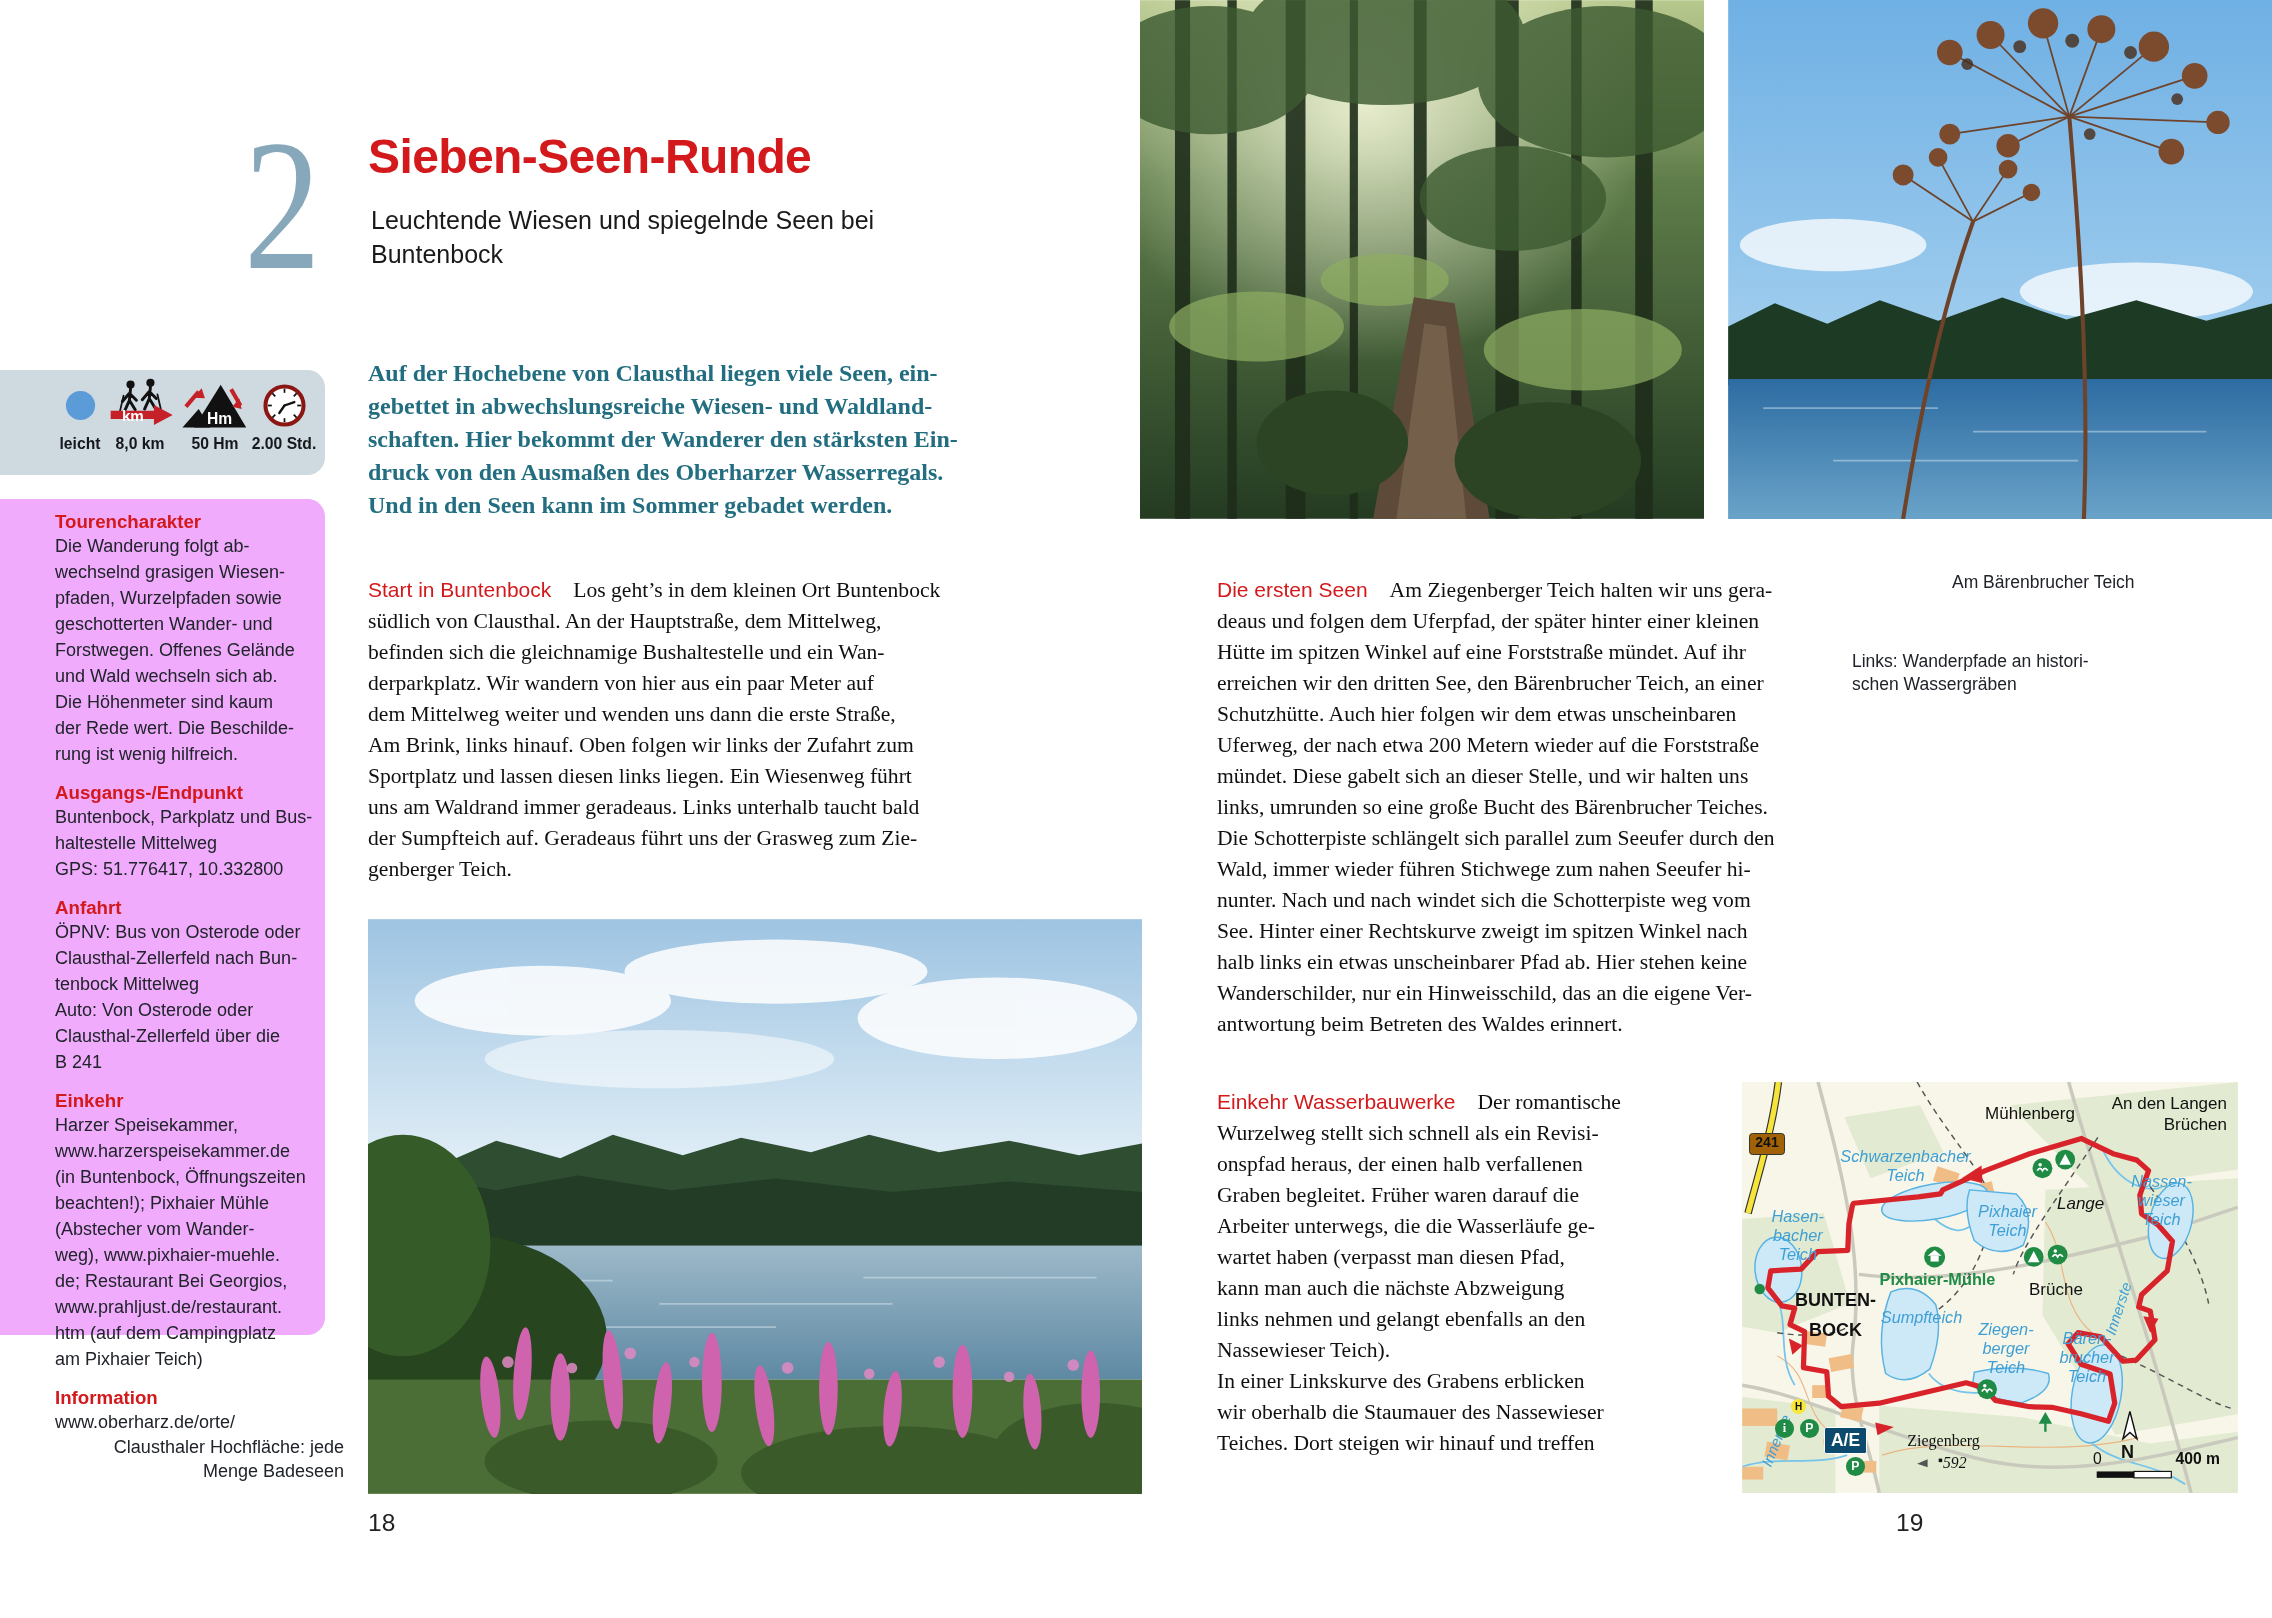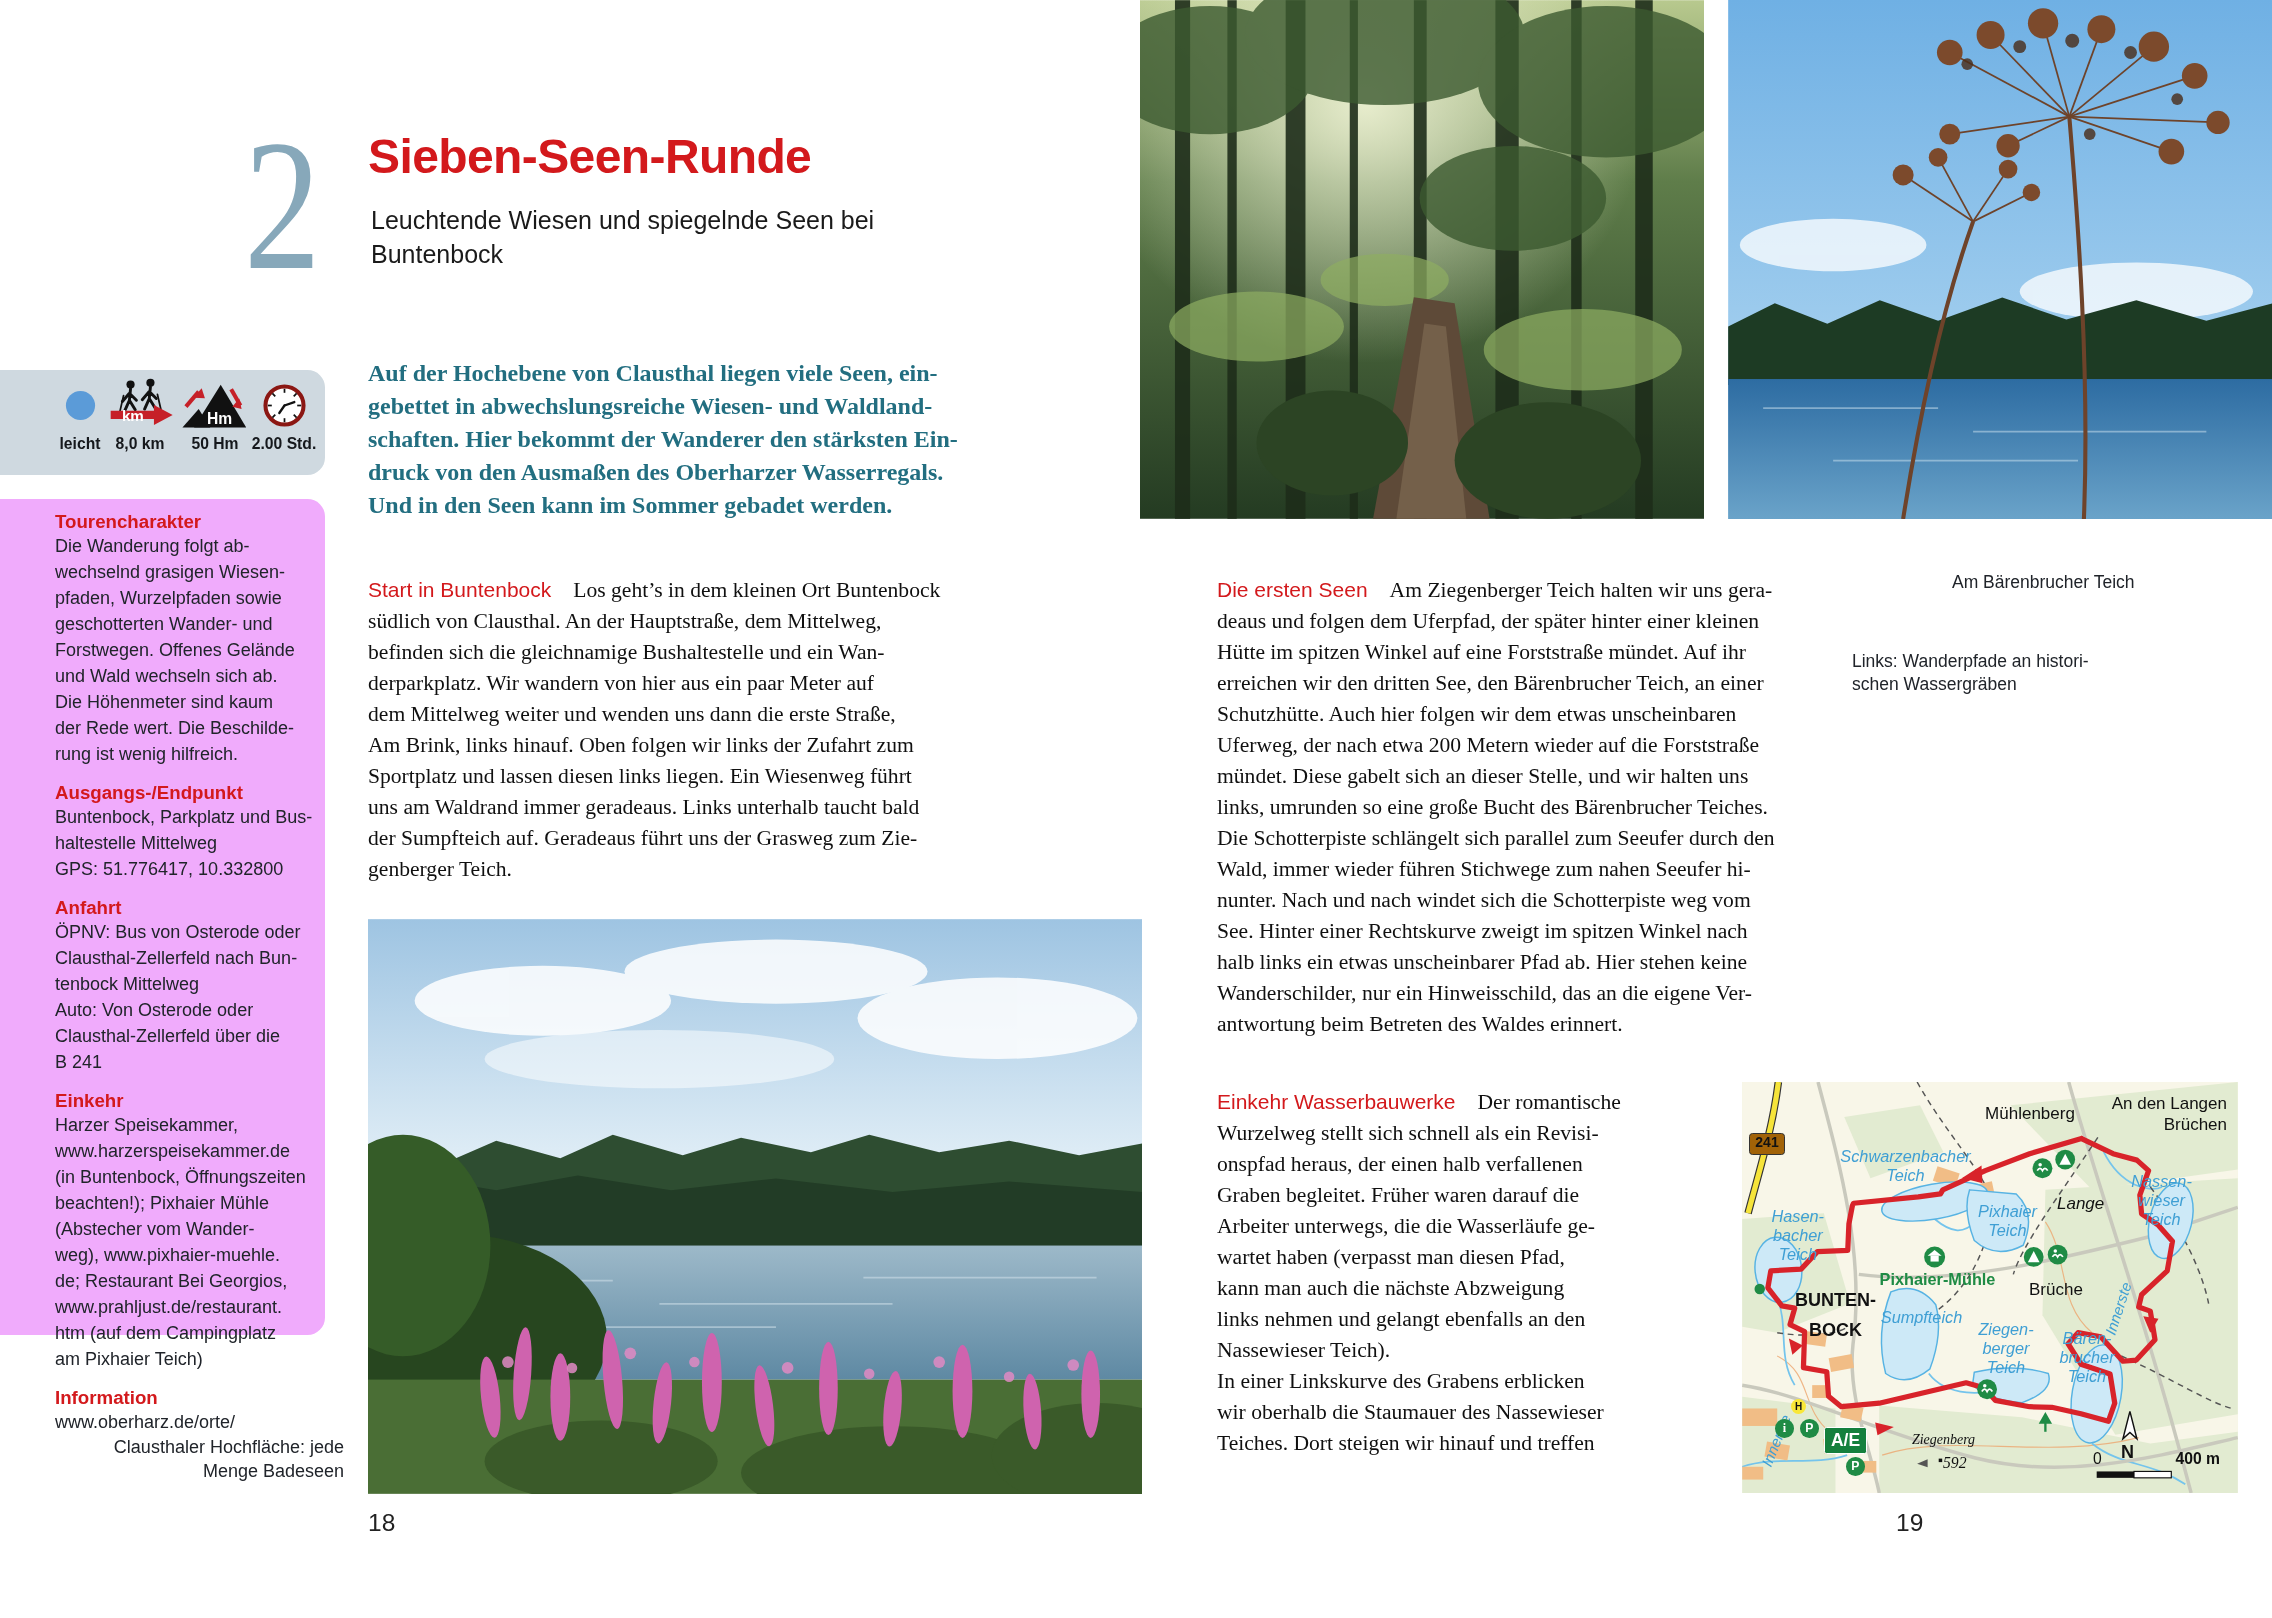--- a/index.html
+++ b/index.html
@@ -43,21 +43,21 @@
   .photo svg{display:block;}
 
   
   .map{left:1742px;top:1082px;width:496px;height:411px;background:#f7f5e6;}
   .map svg{position:absolute;left:0;top:0;}
   .mlabel{position:absolute;white-space:pre-line;}
   .lake-lb{color:#3f9fd4;font-style:italic;font-size:16.3px;line-height:19px;text-align:center;}
   .blk-lb{color:#111;font-size:17px;}
   .badge241{left:7px;top:51px;width:34px;height:20px;background:#a16207;border:1.7px solid #333;
             border-radius:3.5px;color:#111;font-size:14px;font-weight:bold;text-align:center;line-height:17.5px;}
-  .ae-badge{left:82px;top:345px;width:41px;height:24.5px;background:#15803d;color:#fff;font-weight:bold;
+  .ae-badge{left:82px;top:345px;width:41px;height:24.5px;background:#0c4a6e;color:#fff;font-weight:bold;
             font-size:17.5px;text-align:center;line-height:24.5px;border-radius:2.3px;border:1.7px solid #fff;}
   .circ{position:absolute;border-radius:50%;text-align:center;color:#fff;font-weight:bold;}
   .circ.green{background:#1f8b45;}
   .circ.yellow{background:#f9e737;color:#111;}
 </style>
 </head>
 <body>
 
 <div id="page">
 
@@ -560,21 +560,21 @@
     <div class="mlabel lake-lb" style="left:133px;top:226px;width:93px;">Sumpfteich</div>
     <div class="mlabel lake-lb ml" style="left:229px;top:238px;width:70px;">Ziegen-
 berger
 Teich</div>
     <div class="mlabel lake-lb ml" style="left:310px;top:247px;width:70px;">Bären-
 brucher
 Teich</div>
     <div class="mlabel blk-lb" style="left:287px;top:198px;width:70px;">Brüche</div>
     <div class="mlabel lake-lb" style="left:349px;top:217px;font-size:15px;transform:rotate(-72deg);">Innerste</div>
     <div class="mlabel lake-lb" style="left:7px;top:349px;font-size:15px;transform:rotate(-68deg);">Innerste</div>
-    <div class="mlabel serif" style="left:149px;top:350px;width:105px;text-align:center;font-style:italic;font-size:14px;color:#111;">Ziegenberg</div>
+    <div class="mlabel serif" style="left:149px;top:350px;width:105px;text-align:center;font-size:16px;color:#111;">Ziegenberg</div>
     <div class="mlabel serif" style="left:201px;top:372px;width:52px;font-style:italic;font-size:15.7px;color:#111;">592</div>
     <div class="mlabel ae-badge">A/E</div>
     <div class="mlabel" style="left:379px;top:360px;font-size:18px;font-weight:bold;color:#111;">N</div>
     <div class="mlabel" style="left:351px;top:368px;font-size:15.7px;color:#111;">0</div>
     <div class="mlabel" style="left:402px;top:368px;width:52px;text-align:right;font-size:15.7px;font-weight:bold;color:#111;margin-left:24px;">400 m</div>
     <div class="mlabel circ yellow" style="left:49px;top:317px;width:15px;height:15px;font-size:10px;line-height:15px;">H</div>
     <div class="mlabel circ green" style="left:33px;top:337px;width:18.7px;height:18.7px;font-size:12.2px;line-height:18.7px;font-family:'Liberation Serif',serif;">i</div>
     <div class="mlabel circ green" style="left:58px;top:337px;width:18.7px;height:18.7px;font-size:12.2px;line-height:18.7px;">P</div>
     <div class="mlabel circ green" style="left:104px;top:375px;width:18.7px;height:18.7px;font-size:12.2px;line-height:18.7px;">P</div>
   </div>

